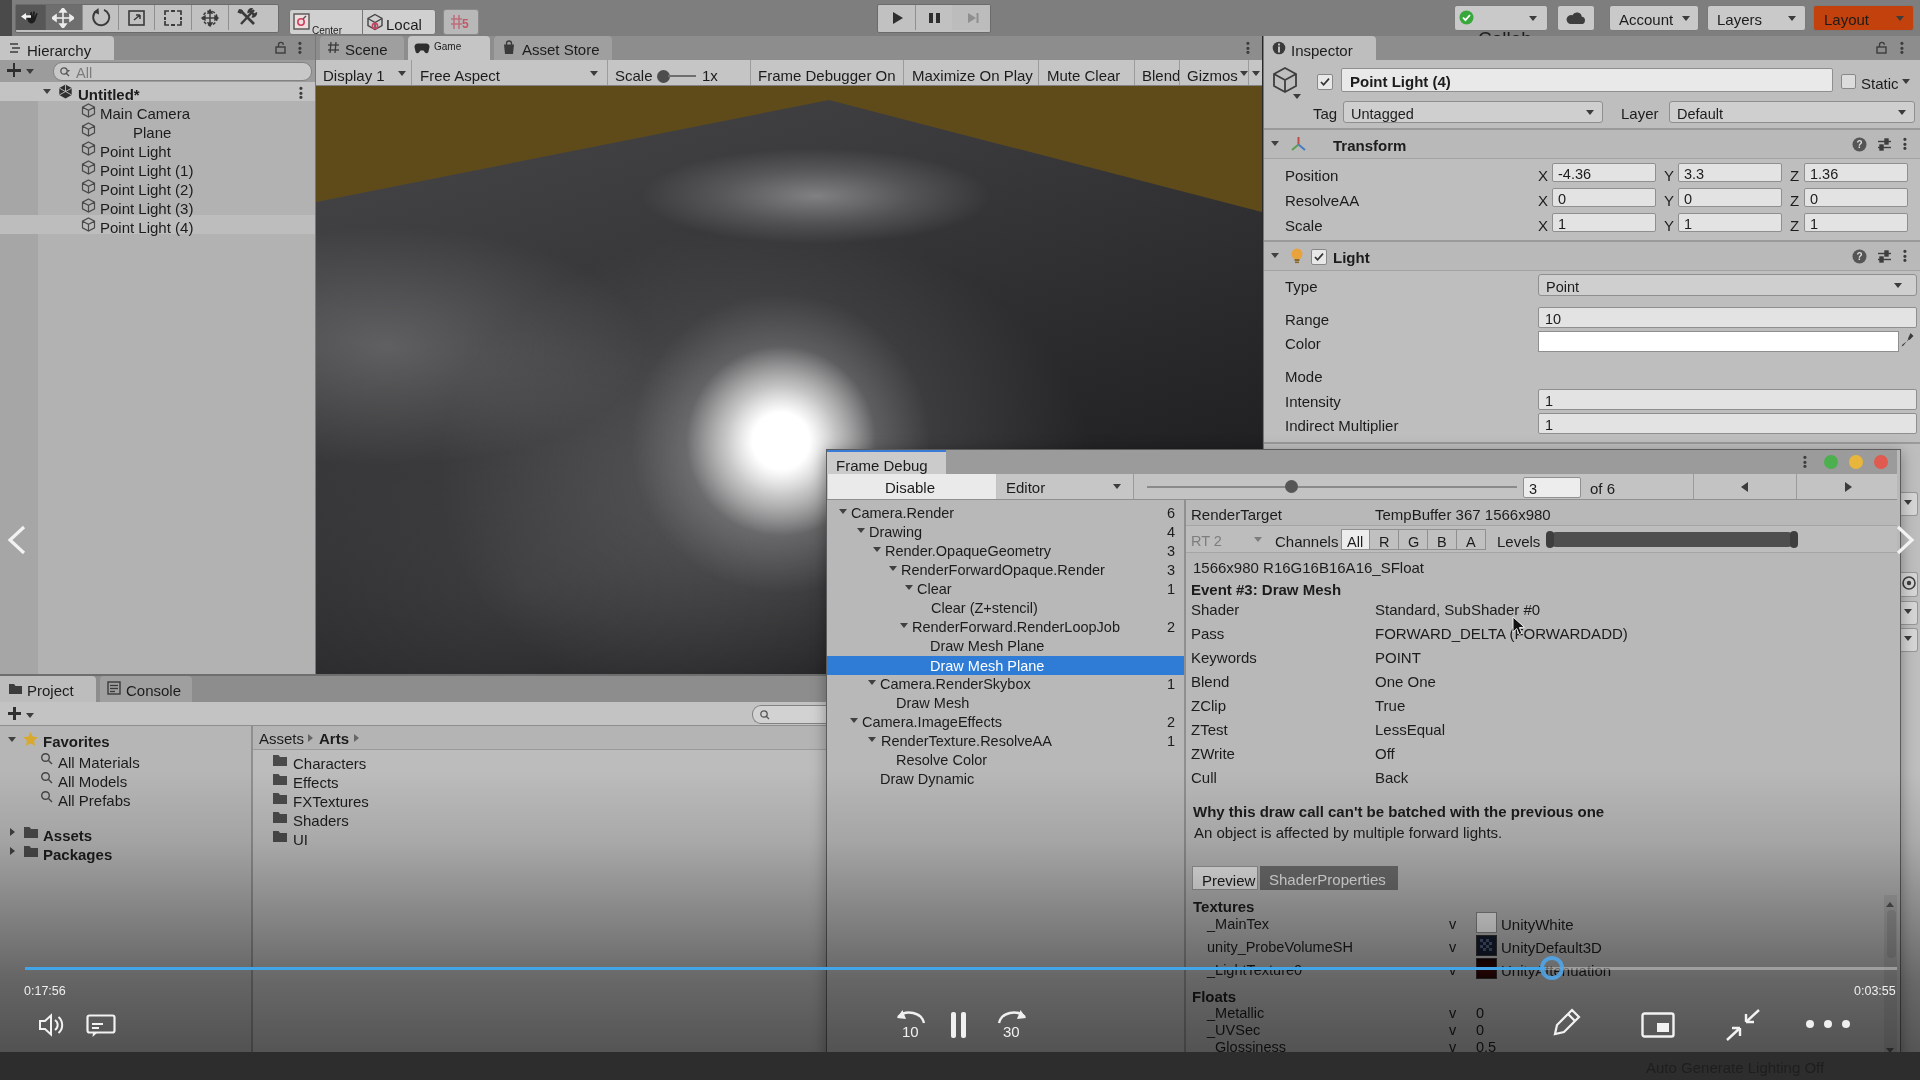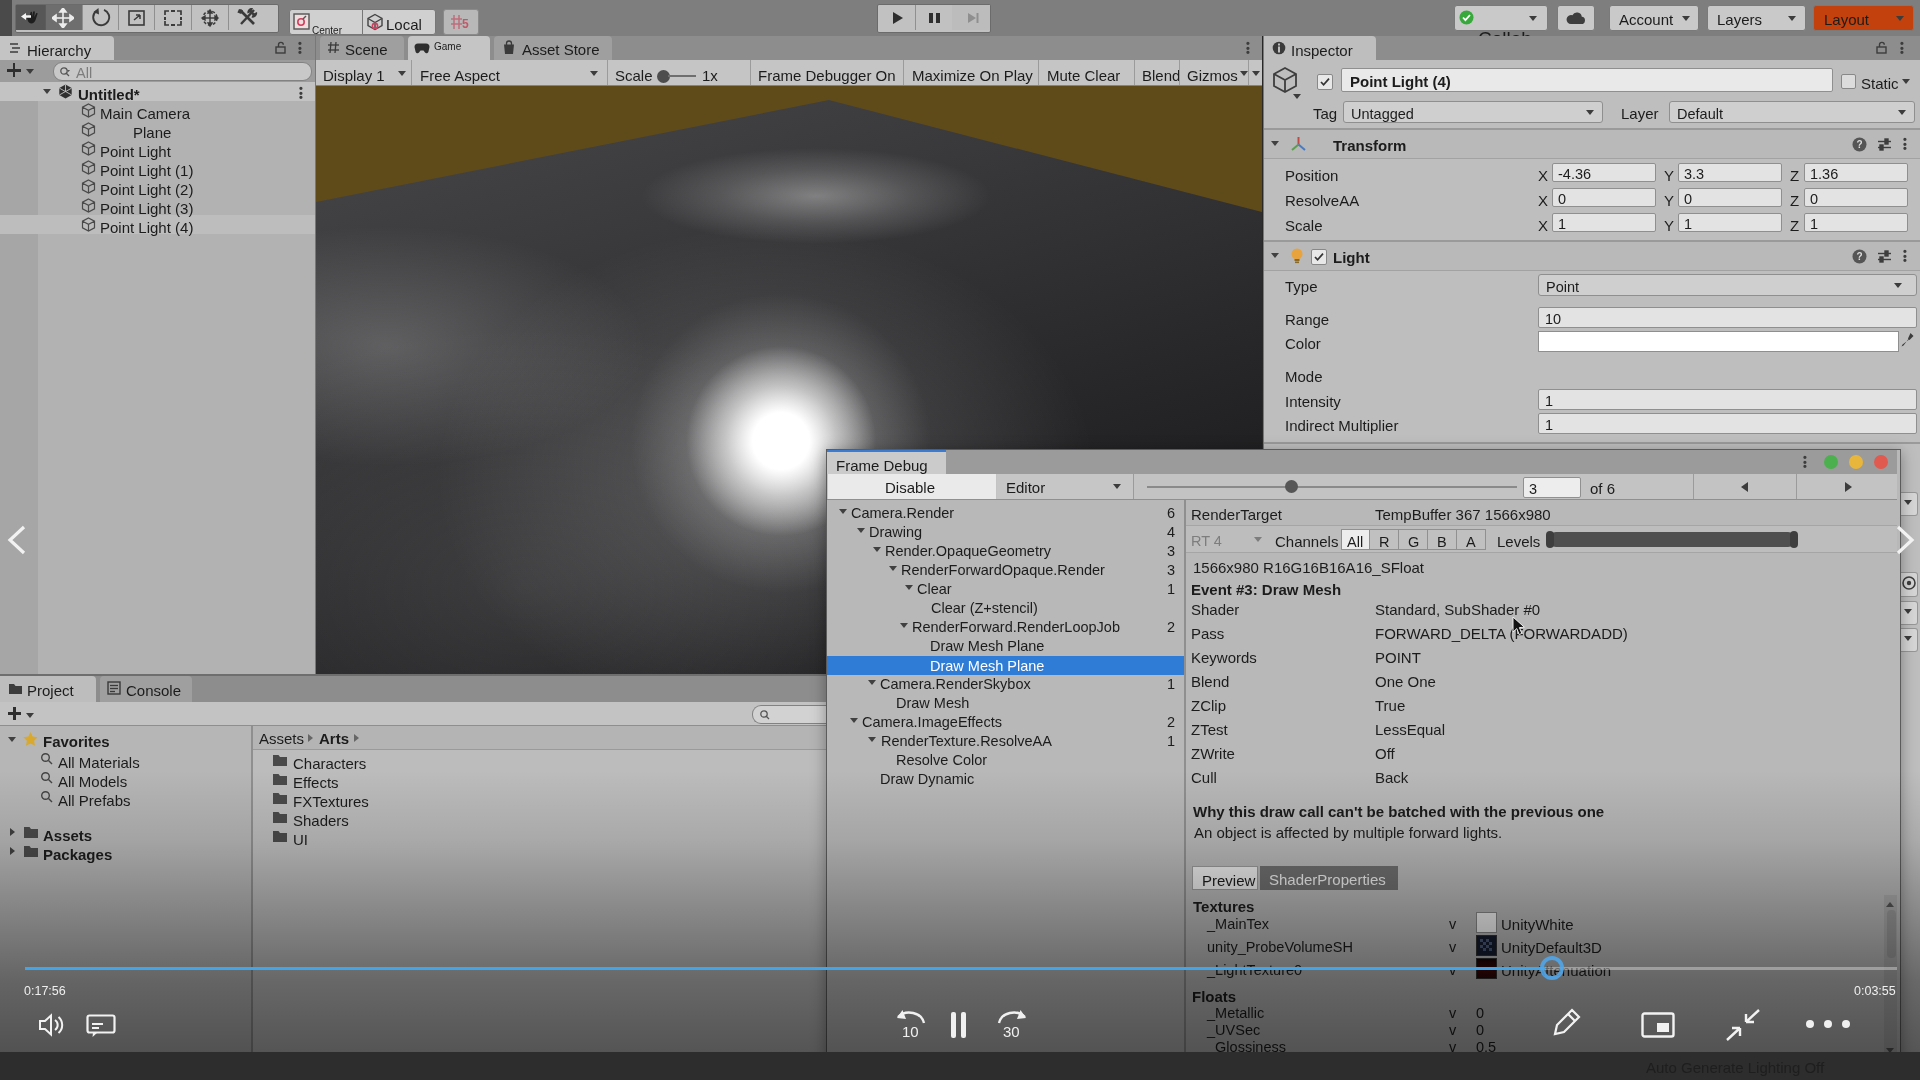--- a/index.html
+++ b/index.html
@@ -645,21 +645,21 @@
         <div class="txt" style="right:9px;top:234px;">1</div>
       <div class="txt" style="left:69px;top:253px;">Resolve Color</div>
       <div class="txt" style="left:53px;top:272px;">Draw Dynamic</div>
     </div>
     <div class="abs" style="left:357px;top:50px;width:2px;height:561px;background:#8f8f8f;"></div>
 
     <div class="abs" id="fdright" style="left:359px;top:50px;width:711px;height:561px;">
       <div class="txt" style="left:5px;top:7px;font-size:15px;">RenderTarget</div>
       <div class="txt" style="left:189px;top:7px;font-size:15px;">TempBuffer 367 1566x980</div>
       <div class="abs" style="left:0;top:25px;width:711px;height:28px;background:#bdbdbd;border-top:1px solid #a5a5a5;border-bottom:1px solid #a5a5a5;box-sizing:border-box;">
-        <div class="txt" style="left:5px;top:8px;color:#7d7d7d;">RT 4</div>
+        <div class="txt" style="left:5px;top:8px;color:#7d7d7d;">RT 2</div>
         <div class="darr" style="left:68px;top:11px;border-top-color:#7d7d7d;"></div>
         <div class="txt" style="left:89px;top:8px;font-size:15px;">Channels</div>
         <div class="abs" style="left:155px;top:3px;width:29px;height:21px;background:#ededed;border:1px solid #909090;box-sizing:border-box;">
             <div class="txt" style="left:5px;top:5px;">All</div>
           </div>
         <div class="abs" style="left:184px;top:3px;width:29px;height:21px;background:#c0c0c0;border:1px solid #909090;border-left:none;box-sizing:border-box;">
             <div class="txt" style="left:9px;top:5px;">R</div>
           </div>
         <div class="abs" style="left:213px;top:3px;width:29px;height:21px;background:#c0c0c0;border:1px solid #909090;border-left:none;box-sizing:border-box;">
             <div class="txt" style="left:9px;top:5px;">G</div>

